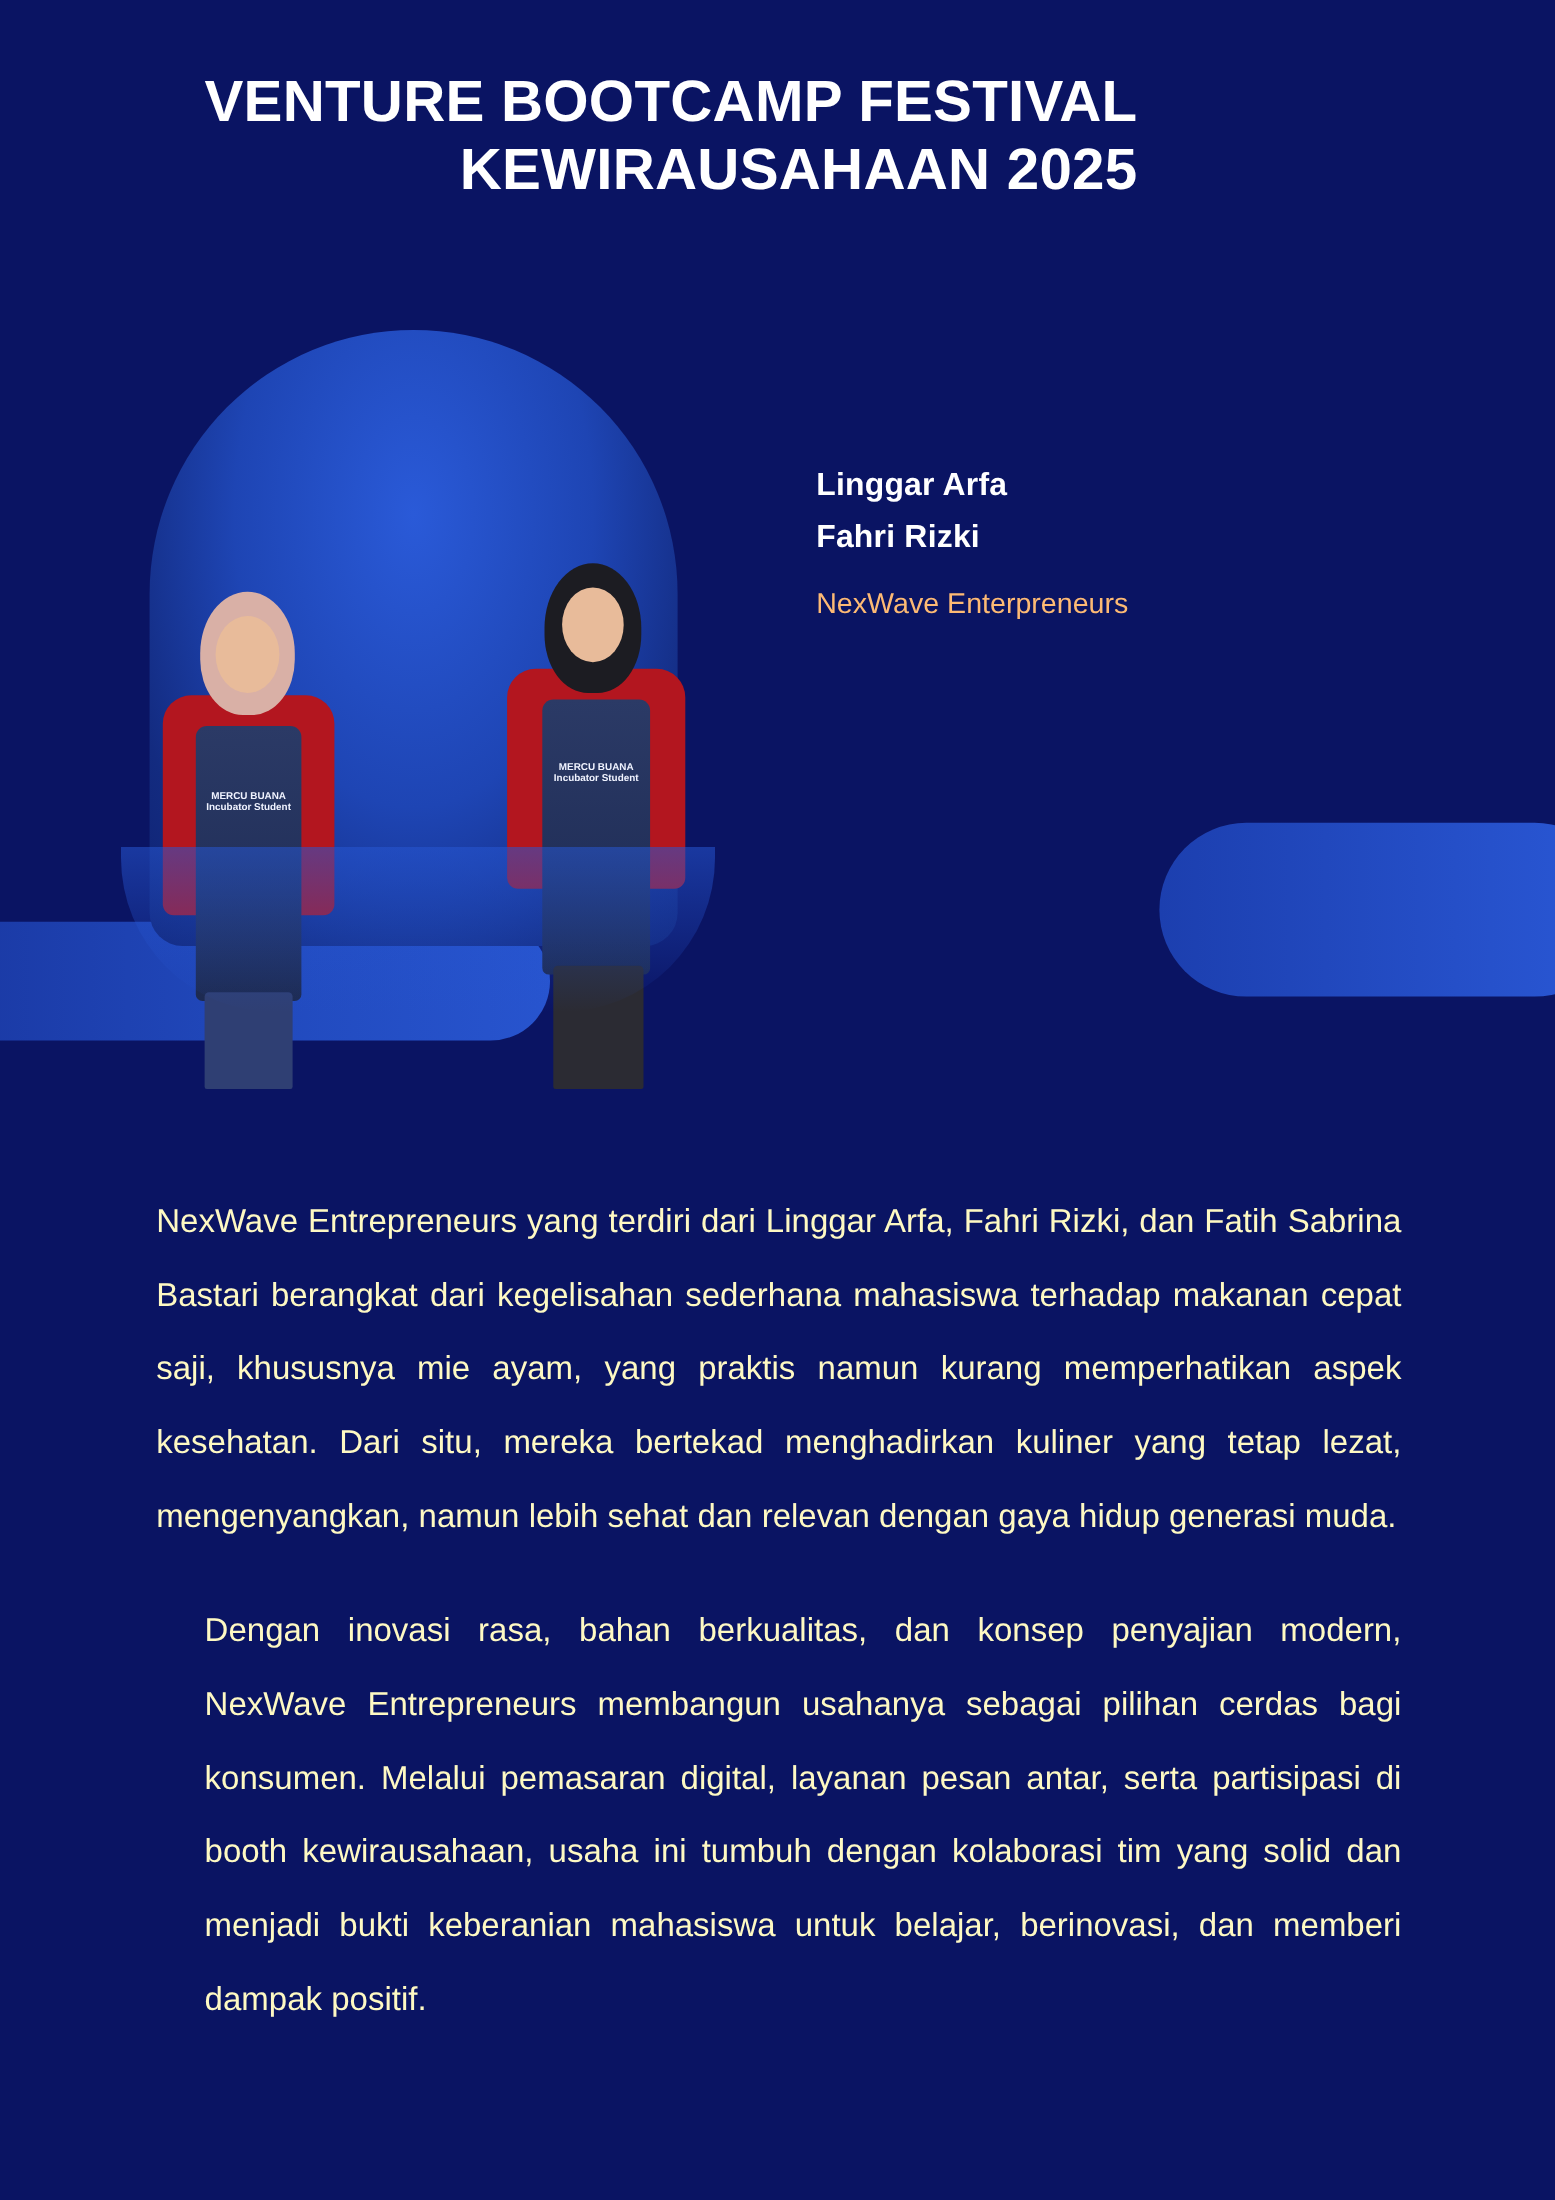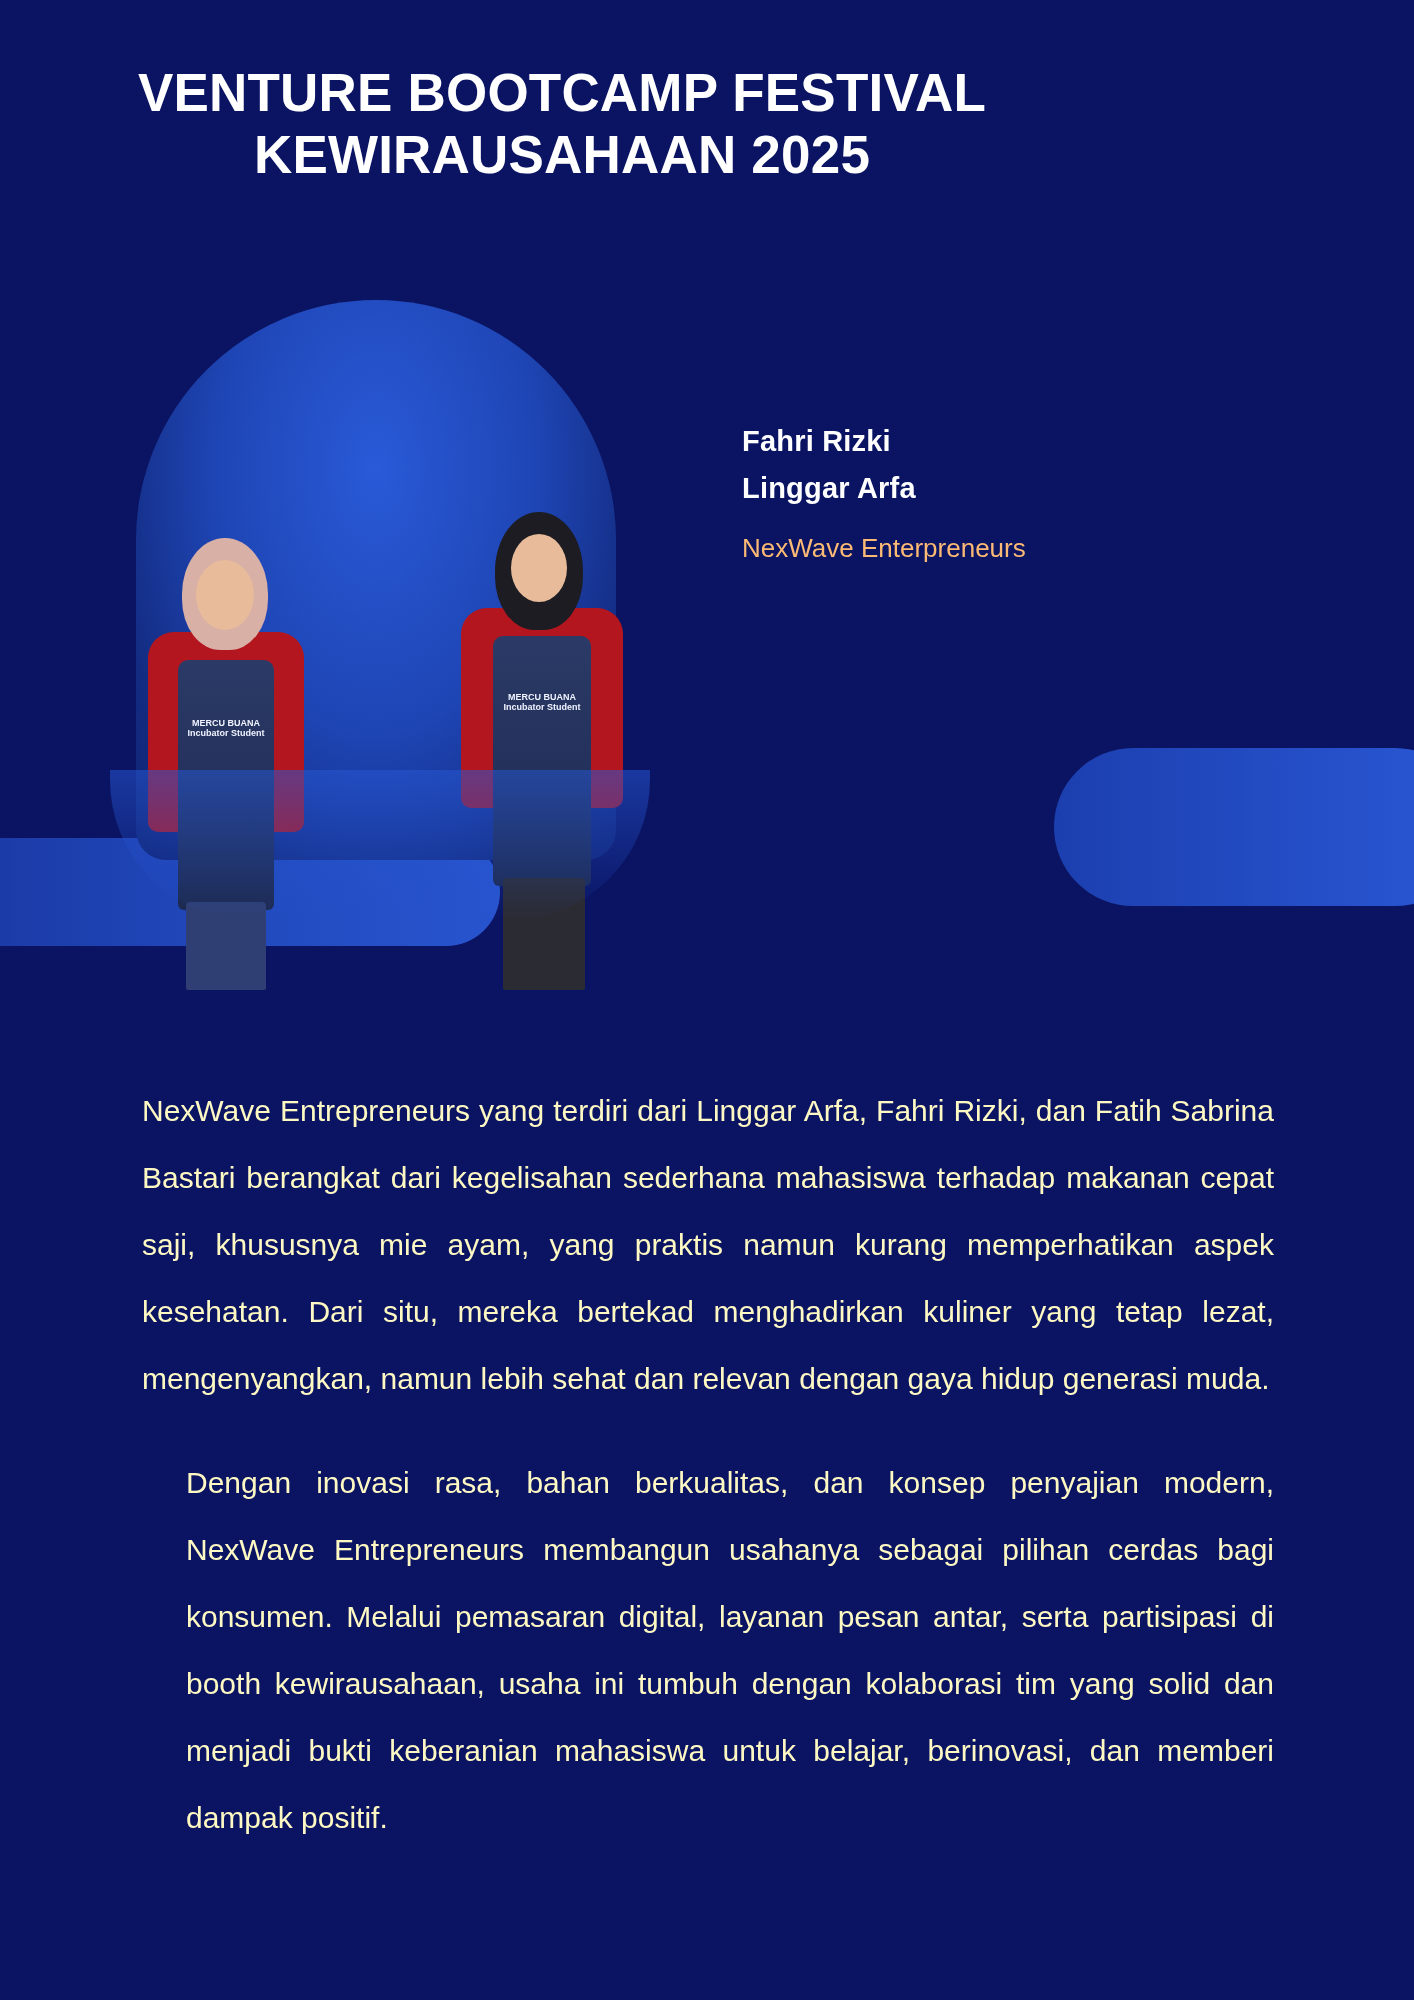--- a/index.html
+++ b/index.html
@@ -54,21 +54,21 @@
     background: linear-gradient(180deg, rgba(38,86,210,0.55) 0%, rgba(16,32,110,0.0) 100%);
     border-radius: 0 0 140px 140px;
   }
 
   
   .title {
     position: absolute;
     top: 62px;
     left: 0;
     width: 1124px;
-    text-align: center;
+    text-align: right;
     font-size: 53px;
     font-weight: bold;
     line-height: 1.17;
     letter-spacing: 0.2px;
     color: #ffffff;
     padding: 0 90px;
   }
 
   
   .photo-wrap {
@@ -223,22 +223,22 @@
       <div class="apron">
         <div class="apron-label">MERCU BUANA Incubator Student</div>
       </div>
       <div class="legs"></div>
     </div>
 
     <div class="deco-blob-soft" style="left:-10px; top:470px; width:540px; height:150px;"></div>
   </div>
 
   <div class="names">
+    <div class="name-line">Linggar Arfa</div>
     <div class="name-line">Fahri Rizki</div>
-    <div class="name-line">Linggar Arfa</div>
     <div class="team-name">NexWave Enterpreneurs</div>
   </div>
 
   <div class="body-copy">
     <p>NexWave Entrepreneurs yang terdiri dari Linggar Arfa, Fahri Rizki, dan Fatih Sabrina Bastari berangkat dari kegelisahan sederhana mahasiswa terhadap makanan cepat saji, khususnya mie ayam, yang praktis namun kurang memperhatikan aspek kesehatan. Dari situ, mereka bertekad menghadirkan kuliner yang tetap lezat, mengenyangkan, namun lebih sehat dan relevan dengan gaya hidup generasi muda.</p>
     <p>Dengan inovasi rasa, bahan berkualitas, dan konsep penyajian modern, NexWave Entrepreneurs membangun usahanya sebagai pilihan cerdas bagi konsumen. Melalui pemasaran digital, layanan pesan antar, serta partisipasi di booth kewirausahaan, usaha ini tumbuh dengan kolaborasi tim yang solid dan menjadi bukti keberanian mahasiswa untuk belajar, berinovasi, dan memberi dampak positif.</p>
   </div>
 
 </div>
 

